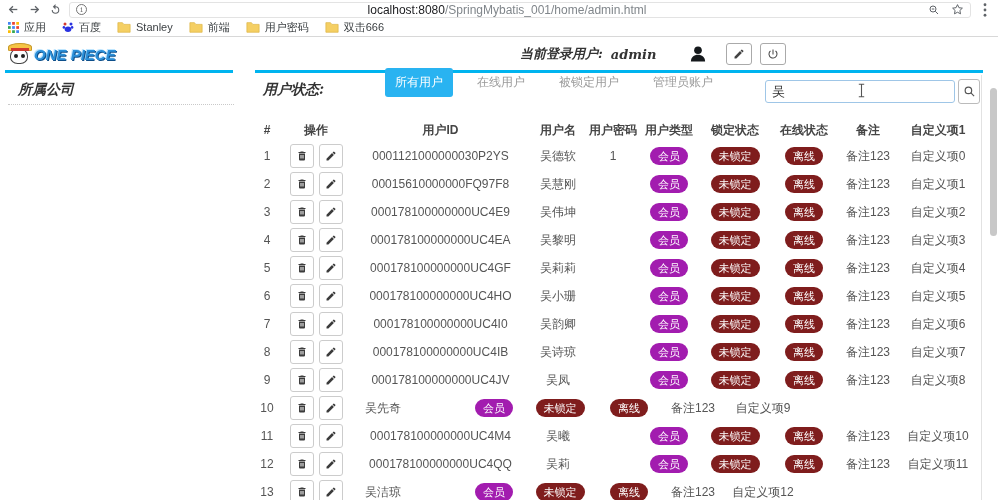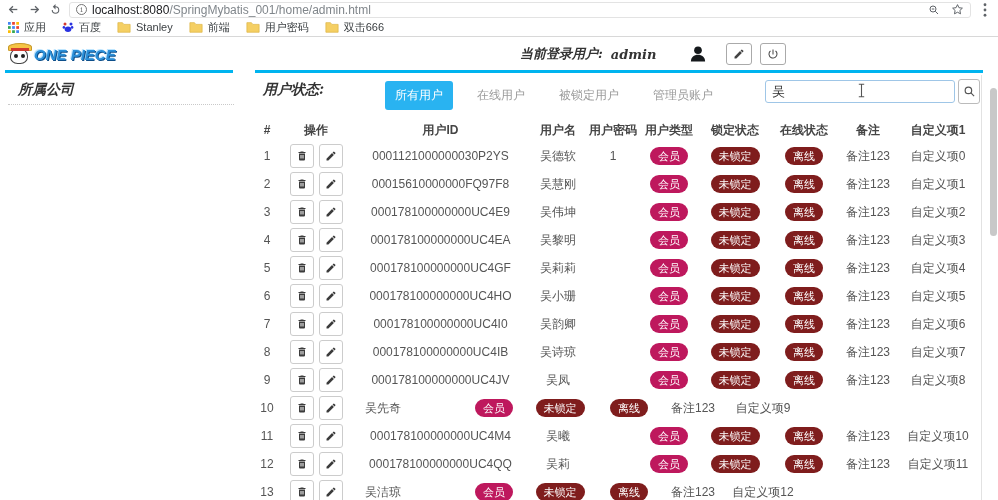--- a/index.html
+++ b/index.html
@@ -10,21 +10,21 @@
   
   #chrome { position:absolute; top:0; left:0; width:998px; height:37px;
     background:#fff; border-bottom:1px solid #d8d8d8; }
   .chrome-row1 { height:18px; display:flex; align-items:center; padding:1px 6px 0 6px; gap:7px; }
   .nav-ic { width:14px; height:14px; color:#5f6368; display:flex; align-items:center; justify-content:center; flex:0 0 auto; cursor:pointer; }
   .omnibox { flex:1; height:16px; display:flex; align-items:center; gap:5px;
     border:1px solid #e3e3e3; border-radius:3px; background:#fff; padding:0 6px; }
   .info-ic { width:11px; height:11px; border:1px solid #757575; border-radius:50%;
     color:#757575; font-family:"DejaVu Serif", serif; font-size:8px; line-height:9px;
     text-align:center; flex:0 0 auto; }
-  .url { font-size:12px; color:#202124; white-space:nowrap; flex:1; }
+  .url { font-size:12px; color:#202124; white-space:nowrap; flex:1;text-align:center; }
   .url .path { color:#80868b; }
   .omni-right { display:flex; align-items:center; gap:9px; color:#5f6368; }
   .chrome-row2 { height:18px; display:flex; align-items:center; gap:16px; padding:0 8px; }
   .bm { display:flex; align-items:center; gap:5px; font-size:11px; color:#3c4043; cursor:pointer; white-space:nowrap; }
 
   
   #logo { position:absolute; left:8px; top:40px; height:28px; display:flex; align-items:center; cursor:pointer; }
   .skull { position:relative; width:24px; height:24px; margin-right:2px; }
   .skull .face { position:absolute; left:2px; top:6px; width:18px; height:16px;
     background:#fdfdfd; border:1px solid #444; border-radius:50% 50% 42% 42%; }
@@ -46,21 +46,21 @@
   .person-ic { width:20px; height:20px; color:#15191c; margin-right:10px; }
   .mini-btn { width:26px; height:22px; background:#fff; border:1px solid #aaa; border-radius:3px;
     display:flex; align-items:center; justify-content:center; color:#444; cursor:pointer; }
 
   
   #sidebar-title { position:absolute; left:18px; top:81px; font-size:14px; color:#333; }
   #sidebar-divider { position:absolute; left:8px; top:104px; width:226px; border-top:1px dotted #c9c9c9; }
 
   
   #filter-label { position:absolute; left:263px; top:81px; font-size:14px; color:#333; }
-  #tabs { position:absolute; left:385px; top:81px; display:flex; align-items:center; gap:14px; }
+  #tabs { position:absolute; left:385px; top:68px; display:flex; align-items:center; gap:14px; }
   .tab { font-size:12px; color:#9a9a9a; padding:6px 10px; border-radius:3px; cursor:pointer; white-space:nowrap; }
   .tab.active { background:#29b3f1; color:#fff; }
 
   
   #search-wrap { position:absolute; left:765px; top:79px; display:flex; align-items:center; gap:3px; }
   #search-input { width:190px; height:23px; border:1px solid #9fc6e7; border-radius:3px;
     font-size:13px; color:#333; padding:0 6px; outline:none; font-family:"Liberation Sans", sans-serif; }
   #search-cursor { position:absolute; left:92px; top:4px; color:#555; pointer-events:none; }
   #search-btn { width:22px; height:25px; background:#fff; border:1px solid #bbb; border-radius:3px;
     color:#555; display:flex; align-items:center; justify-content:center; cursor:pointer; }
@@ -77,21 +77,21 @@
   .c-name  { width:60px; }
   .c-pwd   { width:50px; }
   .c-type  { width:62px; }
   .c-lock  { width:70px; }
   .c-online{ width:68px; }
   .c-remark{ width:60px; }
   .c-custom{ width:80px; }
   .op-btn { width:24px; height:24px; background:#fff; border:1px solid #ccc; border-radius:3px;
     color:#3b3b3b; display:flex; align-items:center; justify-content:center; cursor:pointer; }
   .badge { display:inline-block; color:#fff; font-size:11px; padding:2px 8px; border-radius:10px; line-height:14px; }
-  .badge-red  { background:#be185d; }
+  .badge-red  { background:#a21caf; }
   .badge-gray { background:#7f1d1d; }
 
   
   #table-edge { position:absolute; left:981px; top:75px; width:1px; height:425px; background:#e2e2e2; }
   #scroll-thumb { position:absolute; left:990px; top:88px; width:7px; height:148px;
     background:#c8c8c8; border-radius:4px; cursor:pointer; }
 
   svg { display:block; }
 </style>
 </head>

